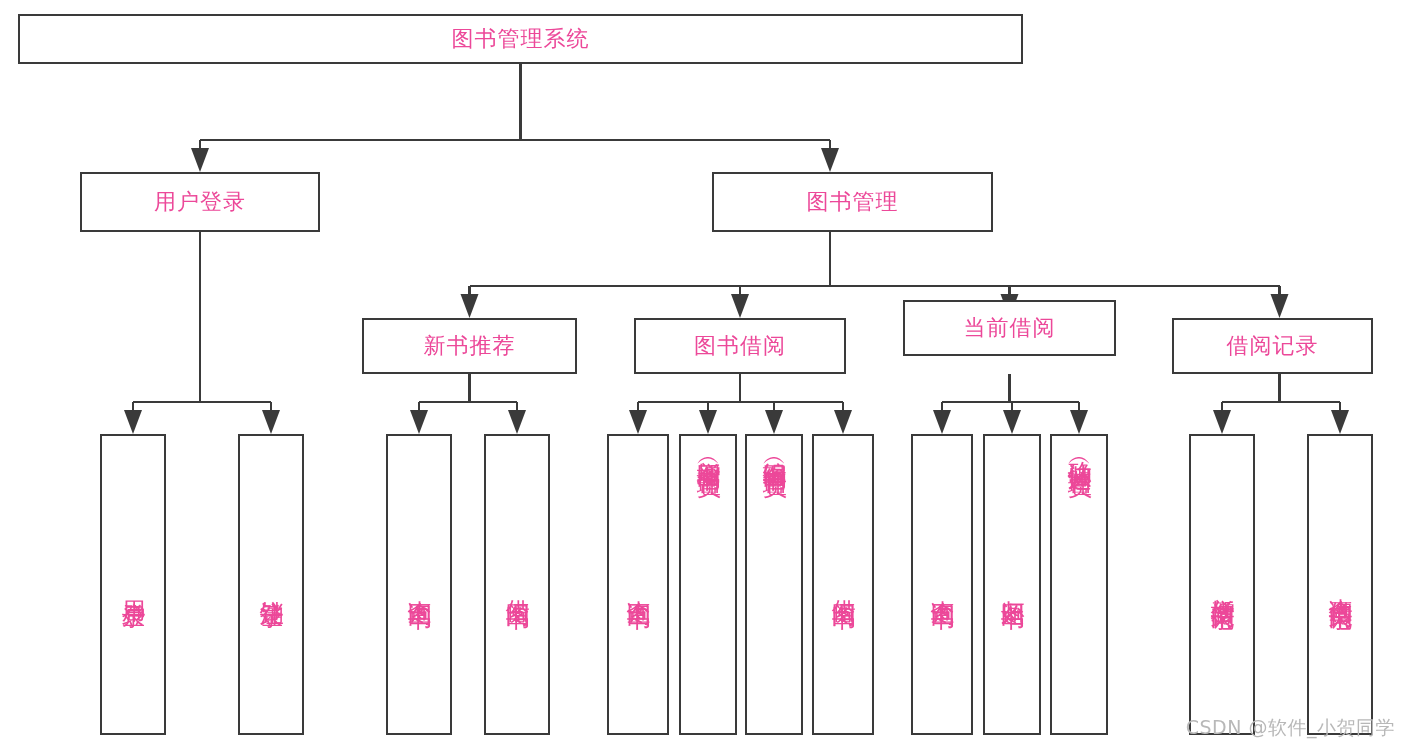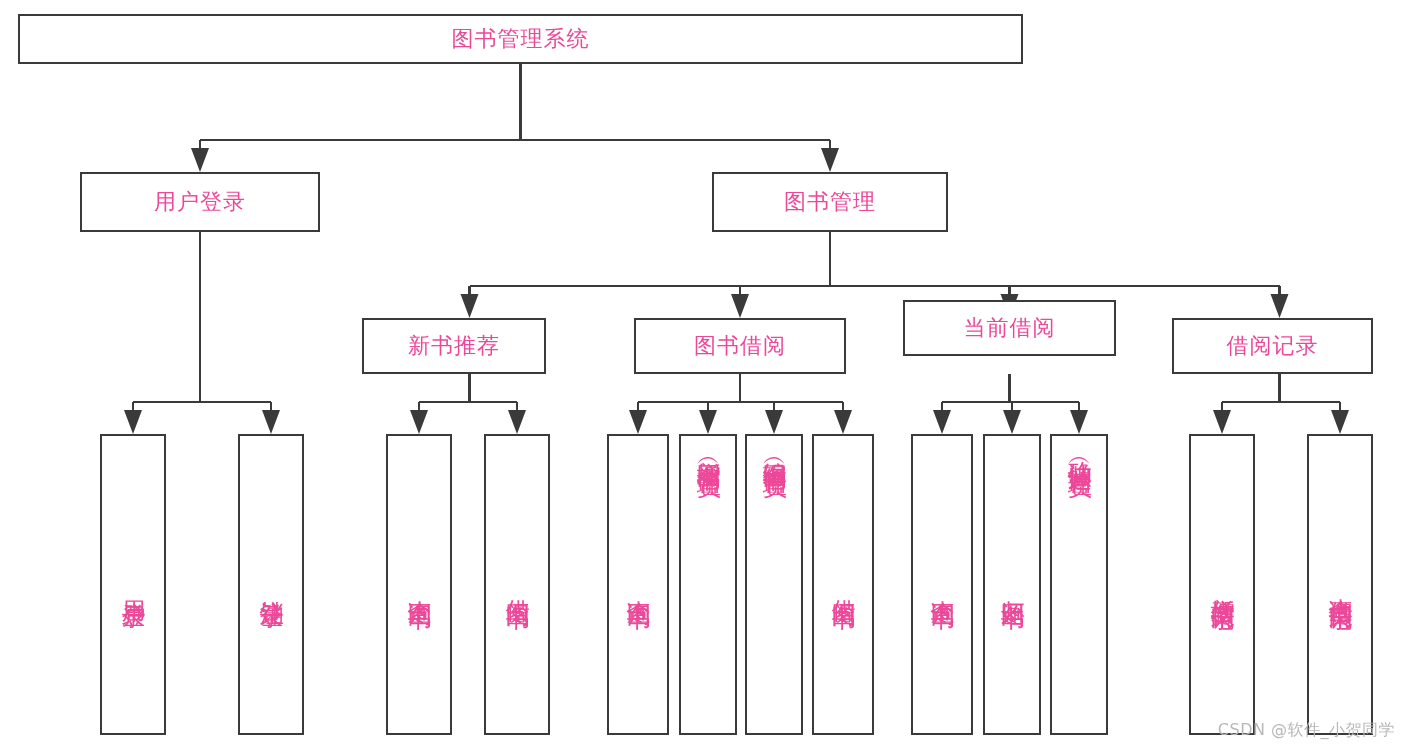--- a/index.html
+++ b/index.html
@@ -57,21 +57,21 @@
     white-space: nowrap;
   }
   .node-v.center-v {
     align-items: center;
     padding-top: 0;
   }
   #watermark {
     position: absolute;
     right: 10px;
     bottom: 6px;
-    font-size: 16px;
+    font-size: 19px;
     color: #b8b8b8;
     letter-spacing: 0.5px;
     z-index: 5;
     white-space: nowrap;
     margin-top: 45px;
   }
 </style>
 </head>
 <body>
 
@@ -132,25 +132,25 @@
       <path d="M 1331 410 L 1349 410 L 1340 434 Z" fill="#3a3a3a"></path>
     </svg>
 
   <div class="node node-h" style="left: 18px; top: 14px; width: 1005px; height: 50px;">
     <span class="node-label">图书管理系统</span>
   </div>
 
   <div class="node node-h" style="left: 80px; top: 172px; width: 240px; height: 60px;">
     <span class="node-label">用户登录</span>
   </div>
-  <div class="node node-h" style="left: 712px; top: 172px; width: 236px; height: 60px;">
+  <div class="node node-h" style="left: 712px; top: 172px; width: 281px; height: 60px;">
     <span class="node-label">图书管理</span>
   </div>
 
-  <div class="node node-h" style="left: 362px; top: 318px; width: 184px; height: 56px;">
+  <div class="node node-h" style="left: 362px; top: 318px; width: 215px; height: 56px;">
     <span class="node-label">新书推荐</span>
   </div>
   <div class="node node-h" style="left: 634px; top: 318px; width: 212px; height: 56px;">
     <span class="node-label">图书借阅</span>
   </div>
   <div class="node node-h" style="left: 903px; top: 300px; width: 213px; height: 56px;">
     <span class="node-label">当前借阅</span>
   </div>
   <div class="node node-h" style="left: 1172px; top: 318px; width: 201px; height: 56px;">
     <span class="node-label">借阅记录</span>

